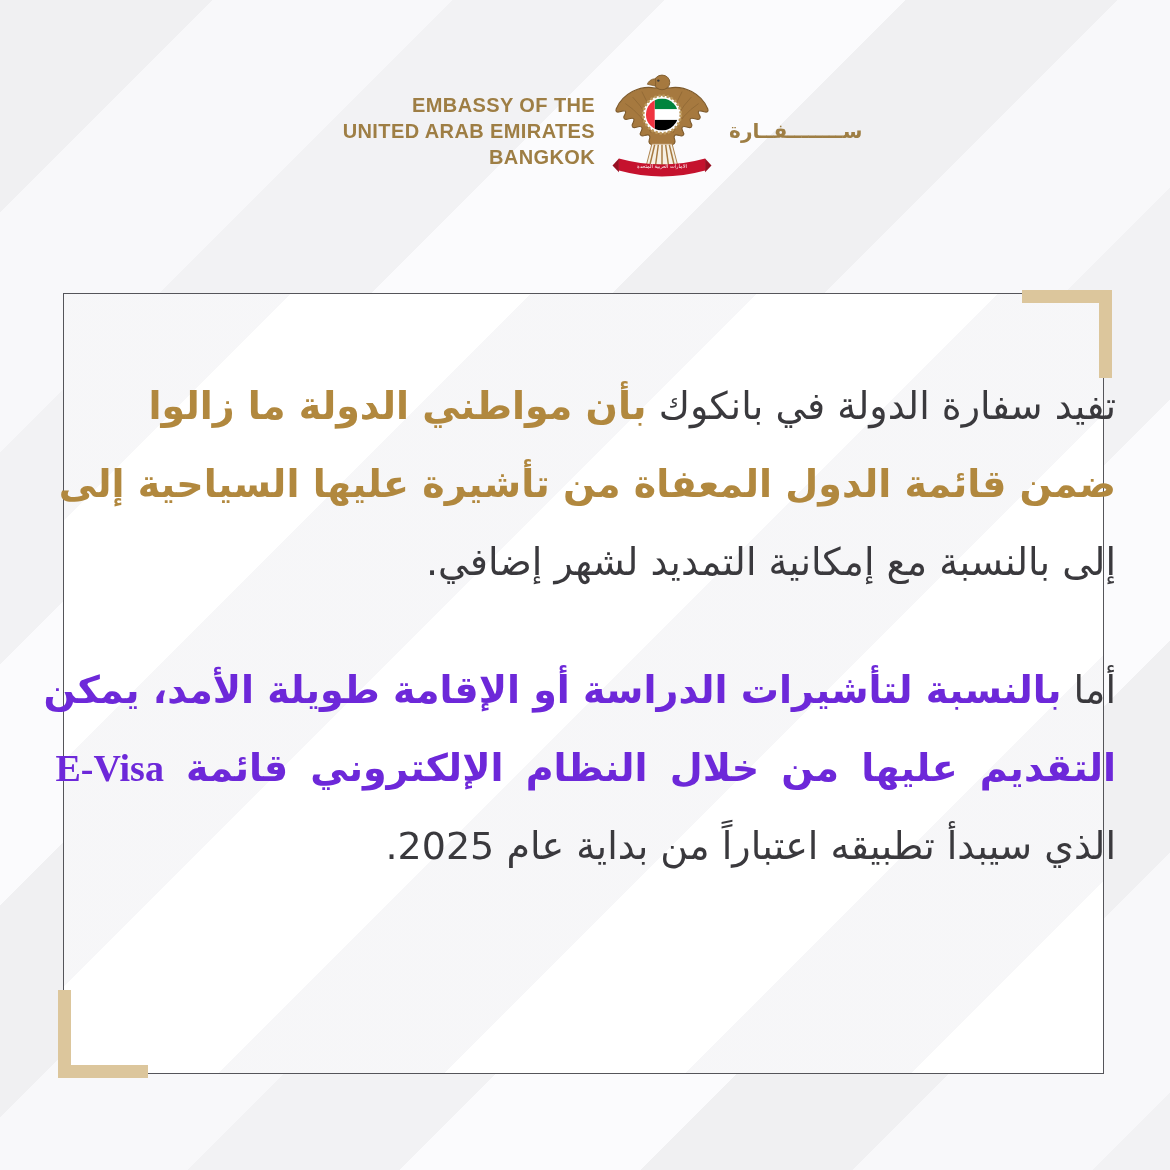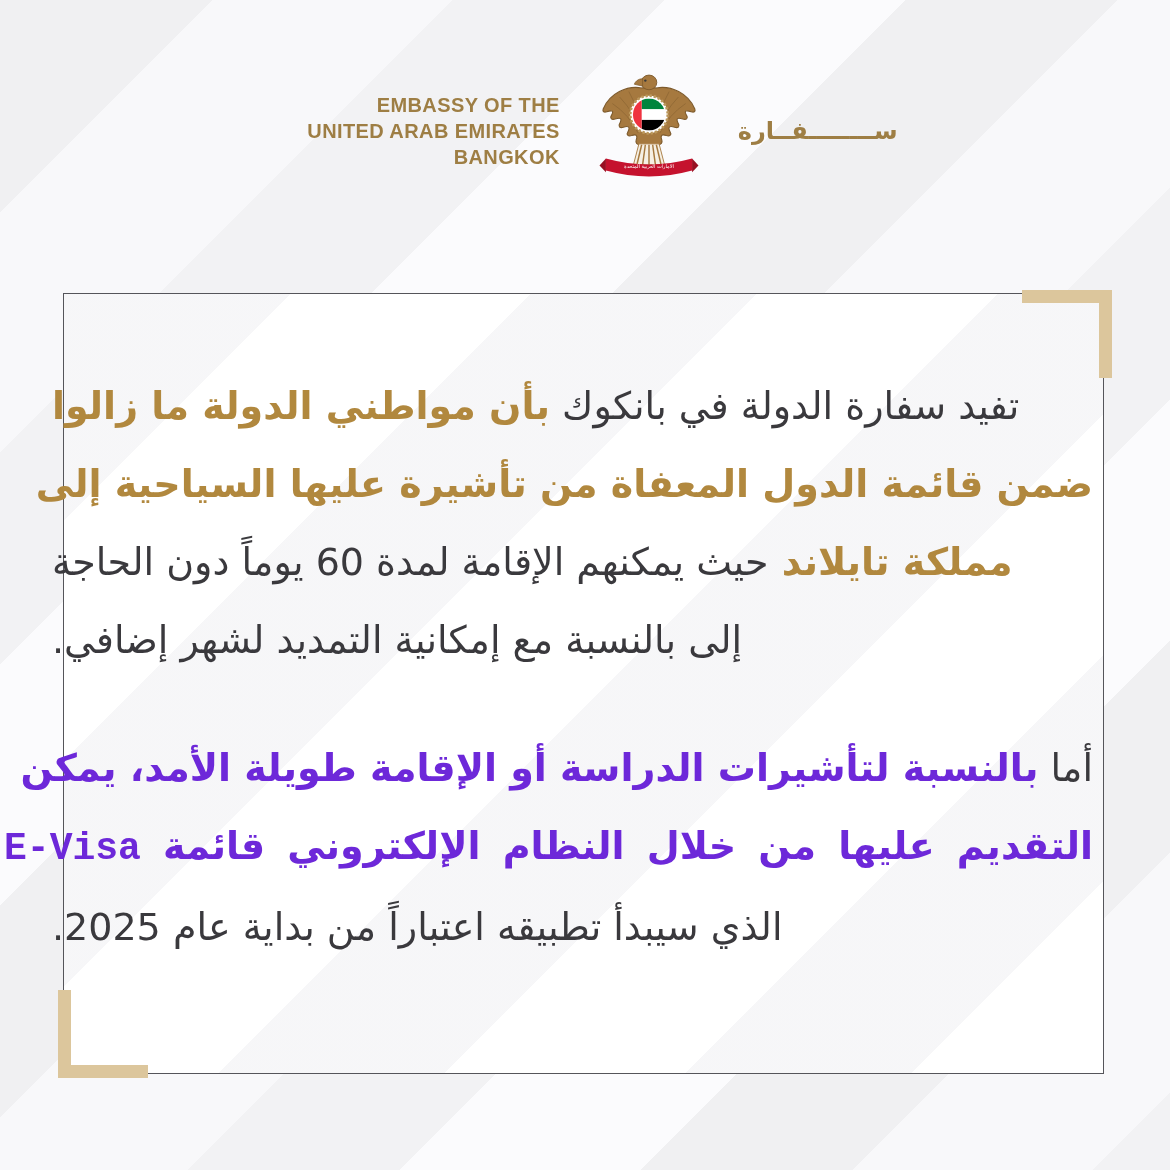--- a/index.html
+++ b/index.html
@@ -10,60 +10,60 @@
       repeating-linear-gradient(135deg,
         #f0f0f2 0px,   #f0f0f2 150px,
         #f8f8fa 150px, #f8f8fa 320px,
         #f2f2f4 320px, #f2f2f4 470px,
         #fbfbfd 470px, #fbfbfd 640px);
   }
 
   
   .header{
     position:absolute;top:66px;left:35px;right:0;
-    display:flex;justify-content:center;align-items:center;gap:34px;
+    display:flex;justify-content:center;align-items:center;gap:12px;
   }
   .en-block{
     text-align:right;color:#9e7e44;
     font-family:"Liberation Sans",sans-serif;
     font-weight:700;font-size:20px;line-height:26px;letter-spacing:.4px;
   }
   .emblem{width:110px;height:130px;flex:0 0 auto;}
   .ar-block{
     direction:rtl;text-align:right;color:#9e7e44;
-    font-weight:700;font-size:24px;line-height:31px;
+    font-weight:700;font-size:20px;line-height:31px;
   }
 
   
   .card{
     position:absolute;left:63px;top:293px;width:1041px;height:781px;
     box-sizing:border-box;border:1px solid #55555a;
     background:
       repeating-linear-gradient(135deg,
         rgba(234,234,238,.40) 0px,  rgba(234,234,238,.40) 160px,
         rgba(255,255,255,0) 160px,  rgba(255,255,255,0) 330px),
       #ffffff;
   }
   .corner{position:absolute;width:90px;height:88px;box-sizing:border-box;}
   .corner-tr{left:1022px;top:290px;border-top:13px solid #dcc69c;border-right:13px solid #dcc69c;}
   .corner-bl{left:58px;top:990px;border-bottom:13px solid #dcc69c;border-left:13px solid #dcc69c;}
 
   
   .notice{
-    position:absolute;left:52px;top:293px;width:1041px;
-    direction:rtl;text-align:left;
+    position:absolute;left:75px;top:293px;width:1041px;
+    direction:rtl;text-align:right;
   }
   .p1{margin-top:74px;}
   .p2{margin-top:50px;}
   .line{line-height:78px;font-size:38px;white-space:nowrap;}
   .seg-dark{color:#3a393d;font-weight:400;}
   .seg-gold{color:#b1883e;font-weight:700;}
   .seg-bold{color:#6d28d9;font-weight:700;}
   .spread{word-spacing:9px;}
-  .latin{font-family:Liberation Mono, monospace;}
+  .latin{font-family:Liberation Serif, serif;}
 </style>
 </head>
 <body>
 
 <div class="header">
 
   <div class="en-block">
     <div>EMBASSY OF THE</div>
     <div>UNITED ARAB EMIRATES</div>
     <div>BANGKOK</div>
@@ -130,23 +130,20 @@
 <div class="notice">
 
   <div class="p1">
     <div class="line">
       <span class="seg-dark">تفيد سفارة الدولة في بانكوك </span><span class="seg-gold">بأن مواطني الدولة ما زالوا</span>
     </div>
     <div class="line">
       <span class="seg-gold">ضمن قائمة الدول المعفاة من تأشيرة عليها السياحية إلى</span>
     </div>
     <div class="line">
-      <span class="seg-gold">مملكة تايلاند </span><span class="seg-dark">حيث يمكنهم الإقامة لمدة 60 يوماً دون الحاجة</span>
-    </div>
-    <div class="line">
       <span class="seg-dark">إلى بالنسبة مع إمكانية التمديد لشهر إضافي.</span>
     </div>
   </div>
 
   <div class="p2">
     <div class="line">
       <span class="seg-dark">أما </span><span class="seg-bold">بالنسبة لتأشيرات الدراسة أو الإقامة طويلة الأمد، يمكن</span>
     </div>
     <div class="line spread">
       <span class="seg-bold">التقديم عليها من خلال النظام الإلكتروني قائمة </span><span class="seg-bold latin">E-Visa</span>

